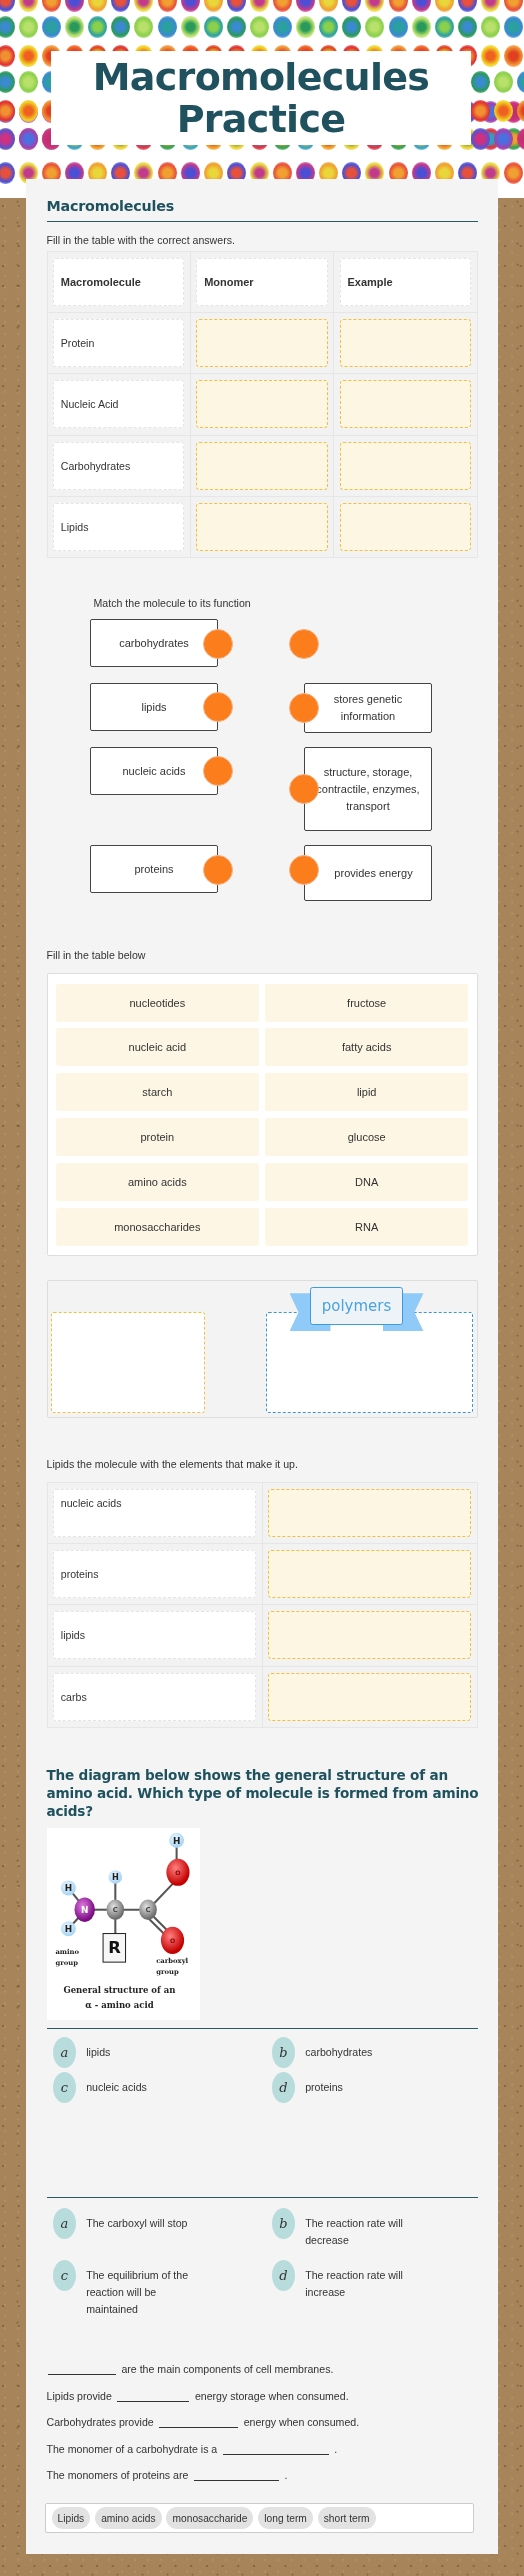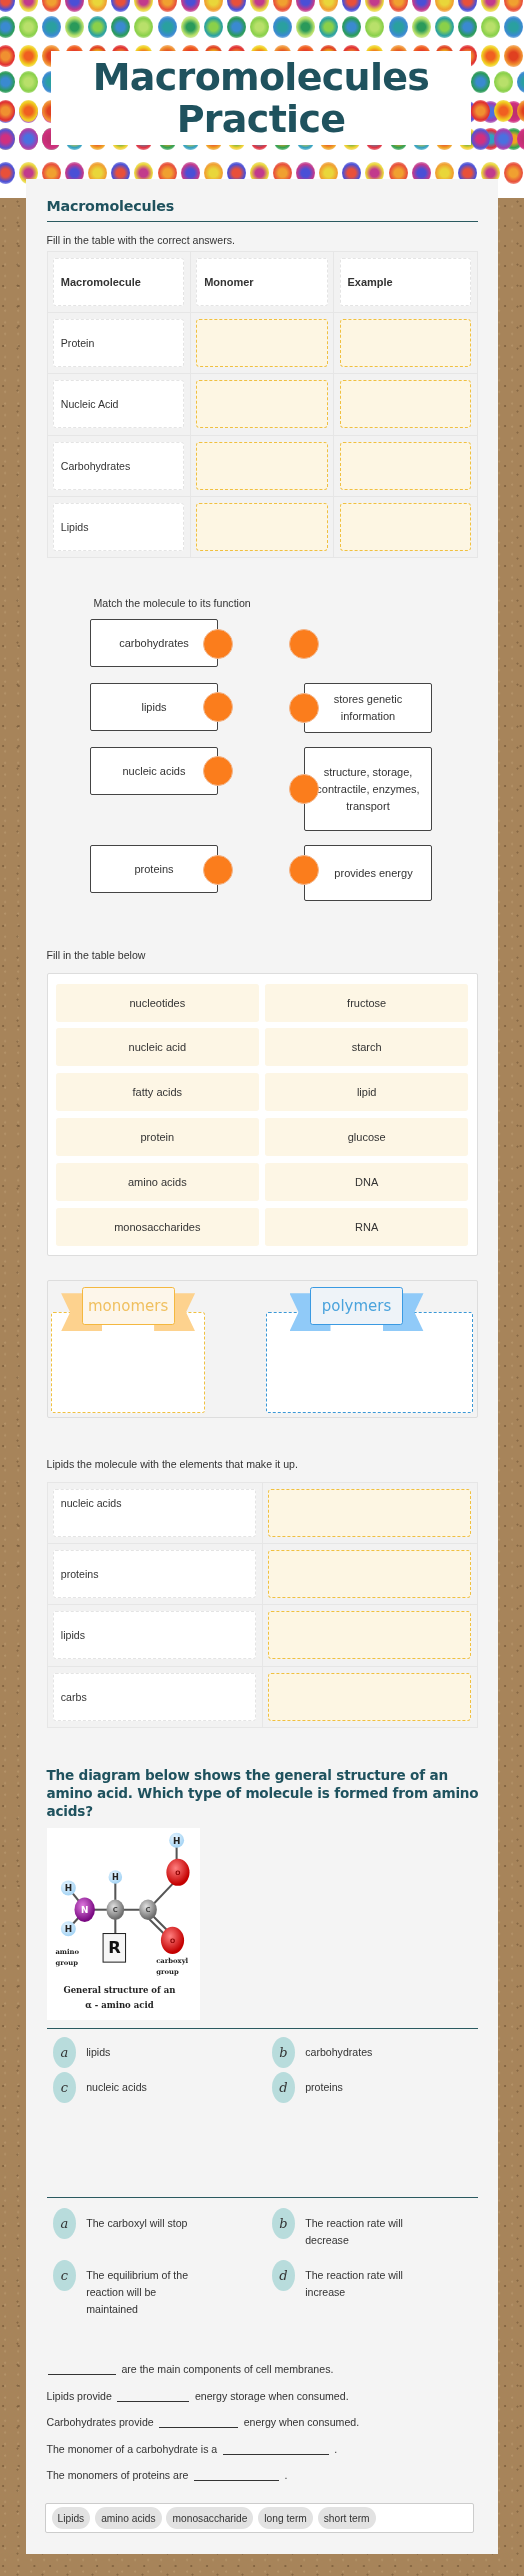--- a/index.html
+++ b/index.html
@@ -418,39 +418,34 @@
   <div class="mbox" style="left:64px; top:666px; width:128px; height:48px;">proteins</div>
   <div class="mdot" style="left:177px; top:676px;"></div>
   <div class="mbox" style="left:278px; top:666px; width:128px; height:56px; padding-left:11px;">provides energy</div>
   <div class="mdot" style="left:263px; top:676px;"></div>
 
   <div class="instr" style="top:770px;">Fill in the table below</div>
   <div class="wtable" style="top:794px;">
     <div class="wcell">nucleotides</div>
     <div class="wcell">fructose</div>
     <div class="wcell">nucleic acid</div>
+    <div class="wcell">fatty acids</div>
     <div class="wcell">starch</div>
-    <div class="wcell">fatty acids</div>
     <div class="wcell">lipid</div>
     <div class="wcell">protein</div>
     <div class="wcell">glucose</div>
     <div class="wcell">amino acids</div>
     <div class="wcell">DNA</div>
     <div class="wcell">monosaccharides</div>
     <div class="wcell">RNA</div>
   </div>
 
   <div class="cat-wrap" style="top:1101px;">
     <div class="cat-drop mono"></div>
     <div class="cat-drop poly" style="left:218px; width:207px;"></div>
-    <div class="ribbon mono" style="left:13.6px;">
-      <div class="tail-l"></div>
-      <div class="tail-r"></div>
-      <div class="face">monomers</div>
-    </div>
     <div class="ribbon poly" style="left:242px;">
       <div class="tail-l"></div>
       <div class="tail-r"></div>
       <div class="face">polymers</div>
     </div>
   </div>
 
   <div class="instr" style="top:1279px;">Lipids the molecule with the elements that make it up.</div>
   <div class="ftable" style="top:1303px;">
     <div class="frow">

